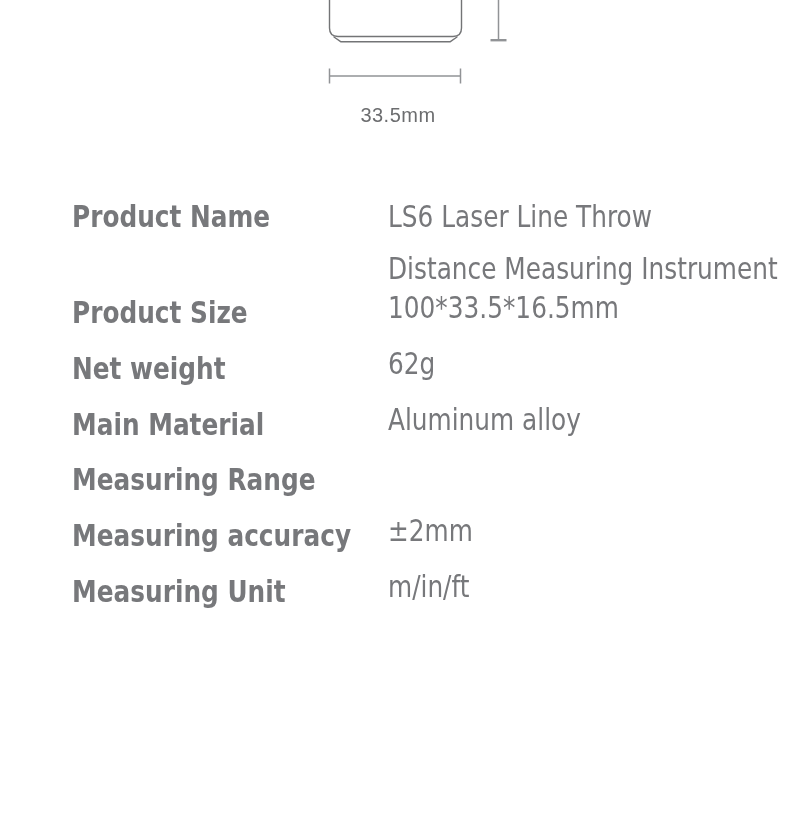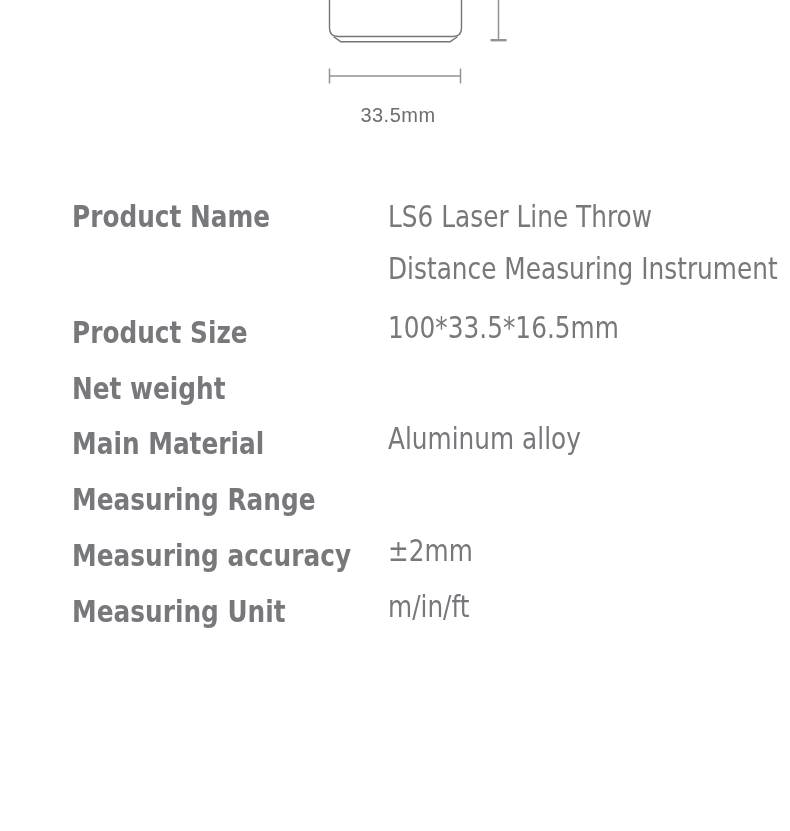--- a/index.html
+++ b/index.html
@@ -11,21 +11,21 @@
     overflow: hidden;
     font-family: "DejaVu Sans", sans-serif;
   }
   .diagram { position: absolute; left: 0; top: 0; }
   .dim-label {
     font-family: "Liberation Sans", sans-serif;
     font-size: 20px;
     letter-spacing: 0.5px;
   }
   .spec-table { position: absolute; left: 72px; top: 190px; width: 702px; }
-  .spec-row { display: flex; align-items: flex-end; height: 55.8px; }
+  .spec-row { display: flex; align-items: flex-start; height: 55.8px; }
   .spec-row.double { height: 104px; align-items: flex-start; }
   .spec-row.double .cell { line-height: 52px; }
   .spec-label { flex: 0 0 270px; min-width: 0; font-weight: bold; }
   .spec-value { flex: 1; min-width: 0; margin-left: 46px; }
   .spec-row:not(.double) .spec-value .cell { position: relative; top: -5px; }
   .cell {
     font-size: 31px;
     color: var(--text, #77787b);
     transform: scaleX(0.8);
     transform-origin: 0 50%;
@@ -70,20 +70,23 @@
       </div>
       <div class="spec-value">
         <div class="cell">100*33.5*16.5mm</div>
       </div>
     </div>
 
     <div class="spec-row">
       <div class="spec-label">
         <div class="cell">Net weight</div>
       </div>
+      <div class="spec-value">
+        <div class="cell">62g</div>
+      </div>
     </div>
 
     <div class="spec-row">
       <div class="spec-label">
         <div class="cell">Main Material</div>
       </div>
       <div class="spec-value">
         <div class="cell">Aluminum alloy</div>
       </div>
     </div>

